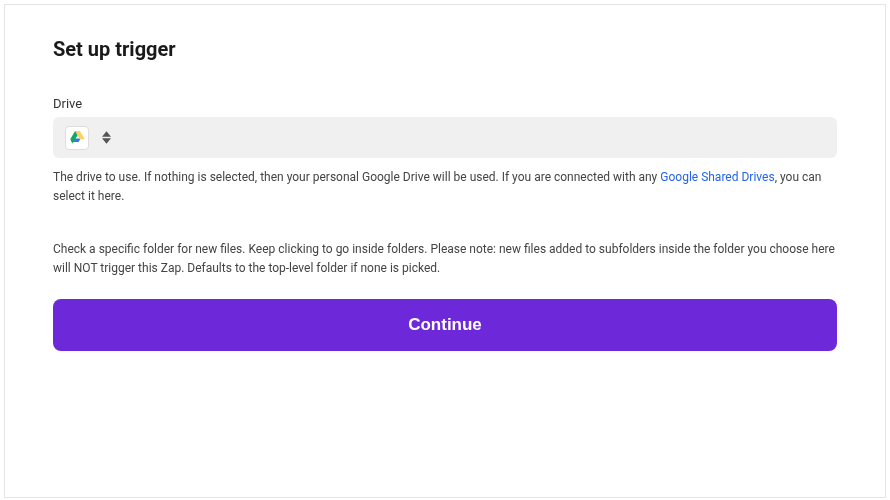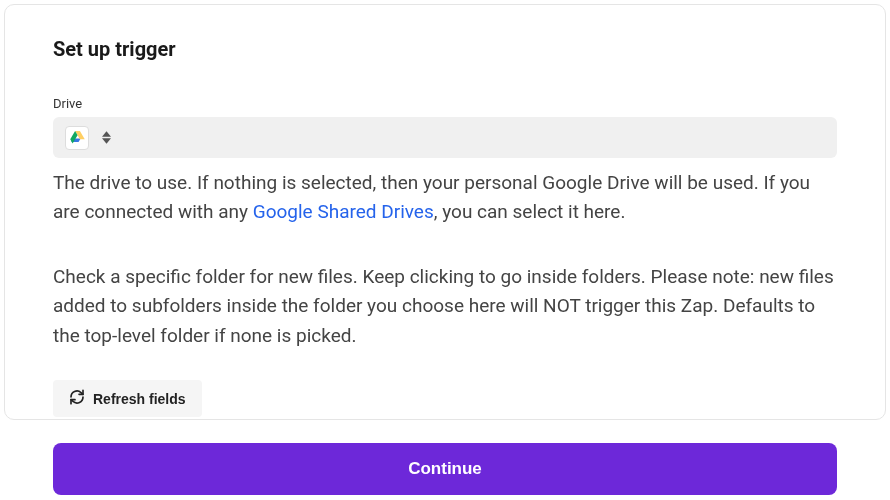--- a/index.html
+++ b/index.html
@@ -9,24 +9,24 @@
     }
     body {
       font-family: -apple-system, BlinkMacSystemFont, "Segoe UI", Roboto, Helvetica, Arial, sans-serif;
       background: #fff;
       width: 890px;
       height: 500px;
       overflow: hidden;
     }
     .container {
       border: 1px solid #e5e5e5;
-      border-radius: 10px;
+      border-radius: 0;
       margin: 4px;
       padding: 32px 48px 36px 48px;
-      height: 416px;
+      height: 494px;
     }
     .page-title {
       font-size: 20px;
       font-weight: 700;
       color: #1a1a1a;
       margin-bottom: 24px;
     }
     .field-group {
       margin-bottom: 22px;
       margin-top: 35px;
@@ -72,21 +72,21 @@
       flex-direction: column;
       align-items: center;
       justify-content: center;
       gap: 1px;
       color: #555;
     }
     .chevrons svg {
       display: block;
     }
     .help-text {
-      font-size: 19px;
+      font-size: 12px;
       color: #444;
       line-height: 1.55;
       margin-top: 10px;
     }
     .help-text a {
       color: #2563eb;
       text-decoration: none;
     }
     .refresh-btn {
       display: inline-flex;
@@ -150,26 +150,15 @@
     </div>
     <p class="help-text">
       <span>The drive to use. If nothing is selected, then your personal Google Drive will be used. If you are connected with any </span><a href="#">Google Shared Drives</a><span>, you can select it here.</span>
     </p>
   </div>
 
   <div class="field-group">
     <p class="help-text">Check a specific folder for new files. Keep clicking to go inside folders. Please note: new files added to subfolders inside the folder you choose here will NOT trigger this Zap. Defaults to the top-level folder if none is picked.</p>
   </div>
 
-  <button class="refresh-btn">
-    <span>
-      <svg viewBox="0 0 24 24" fill="none" stroke="#222" stroke-width="2.5" stroke-linecap="round" stroke-linejoin="round">
-        <path d="M21 2v6h-6"></path>
-        <path d="M3 12a9 9 0 0 1 15-6.7L21 8"></path>
-        <path d="M3 22v-6h6"></path>
-        <path d="M21 12a9 9 0 0 1-15 6.7L3 16"></path>
-      </svg>
-    </span>
-    <span>Refresh fields</span>
-  </button>
 
   <button class="continue-btn">Continue</button>
 </div>
 
 </body></html>

